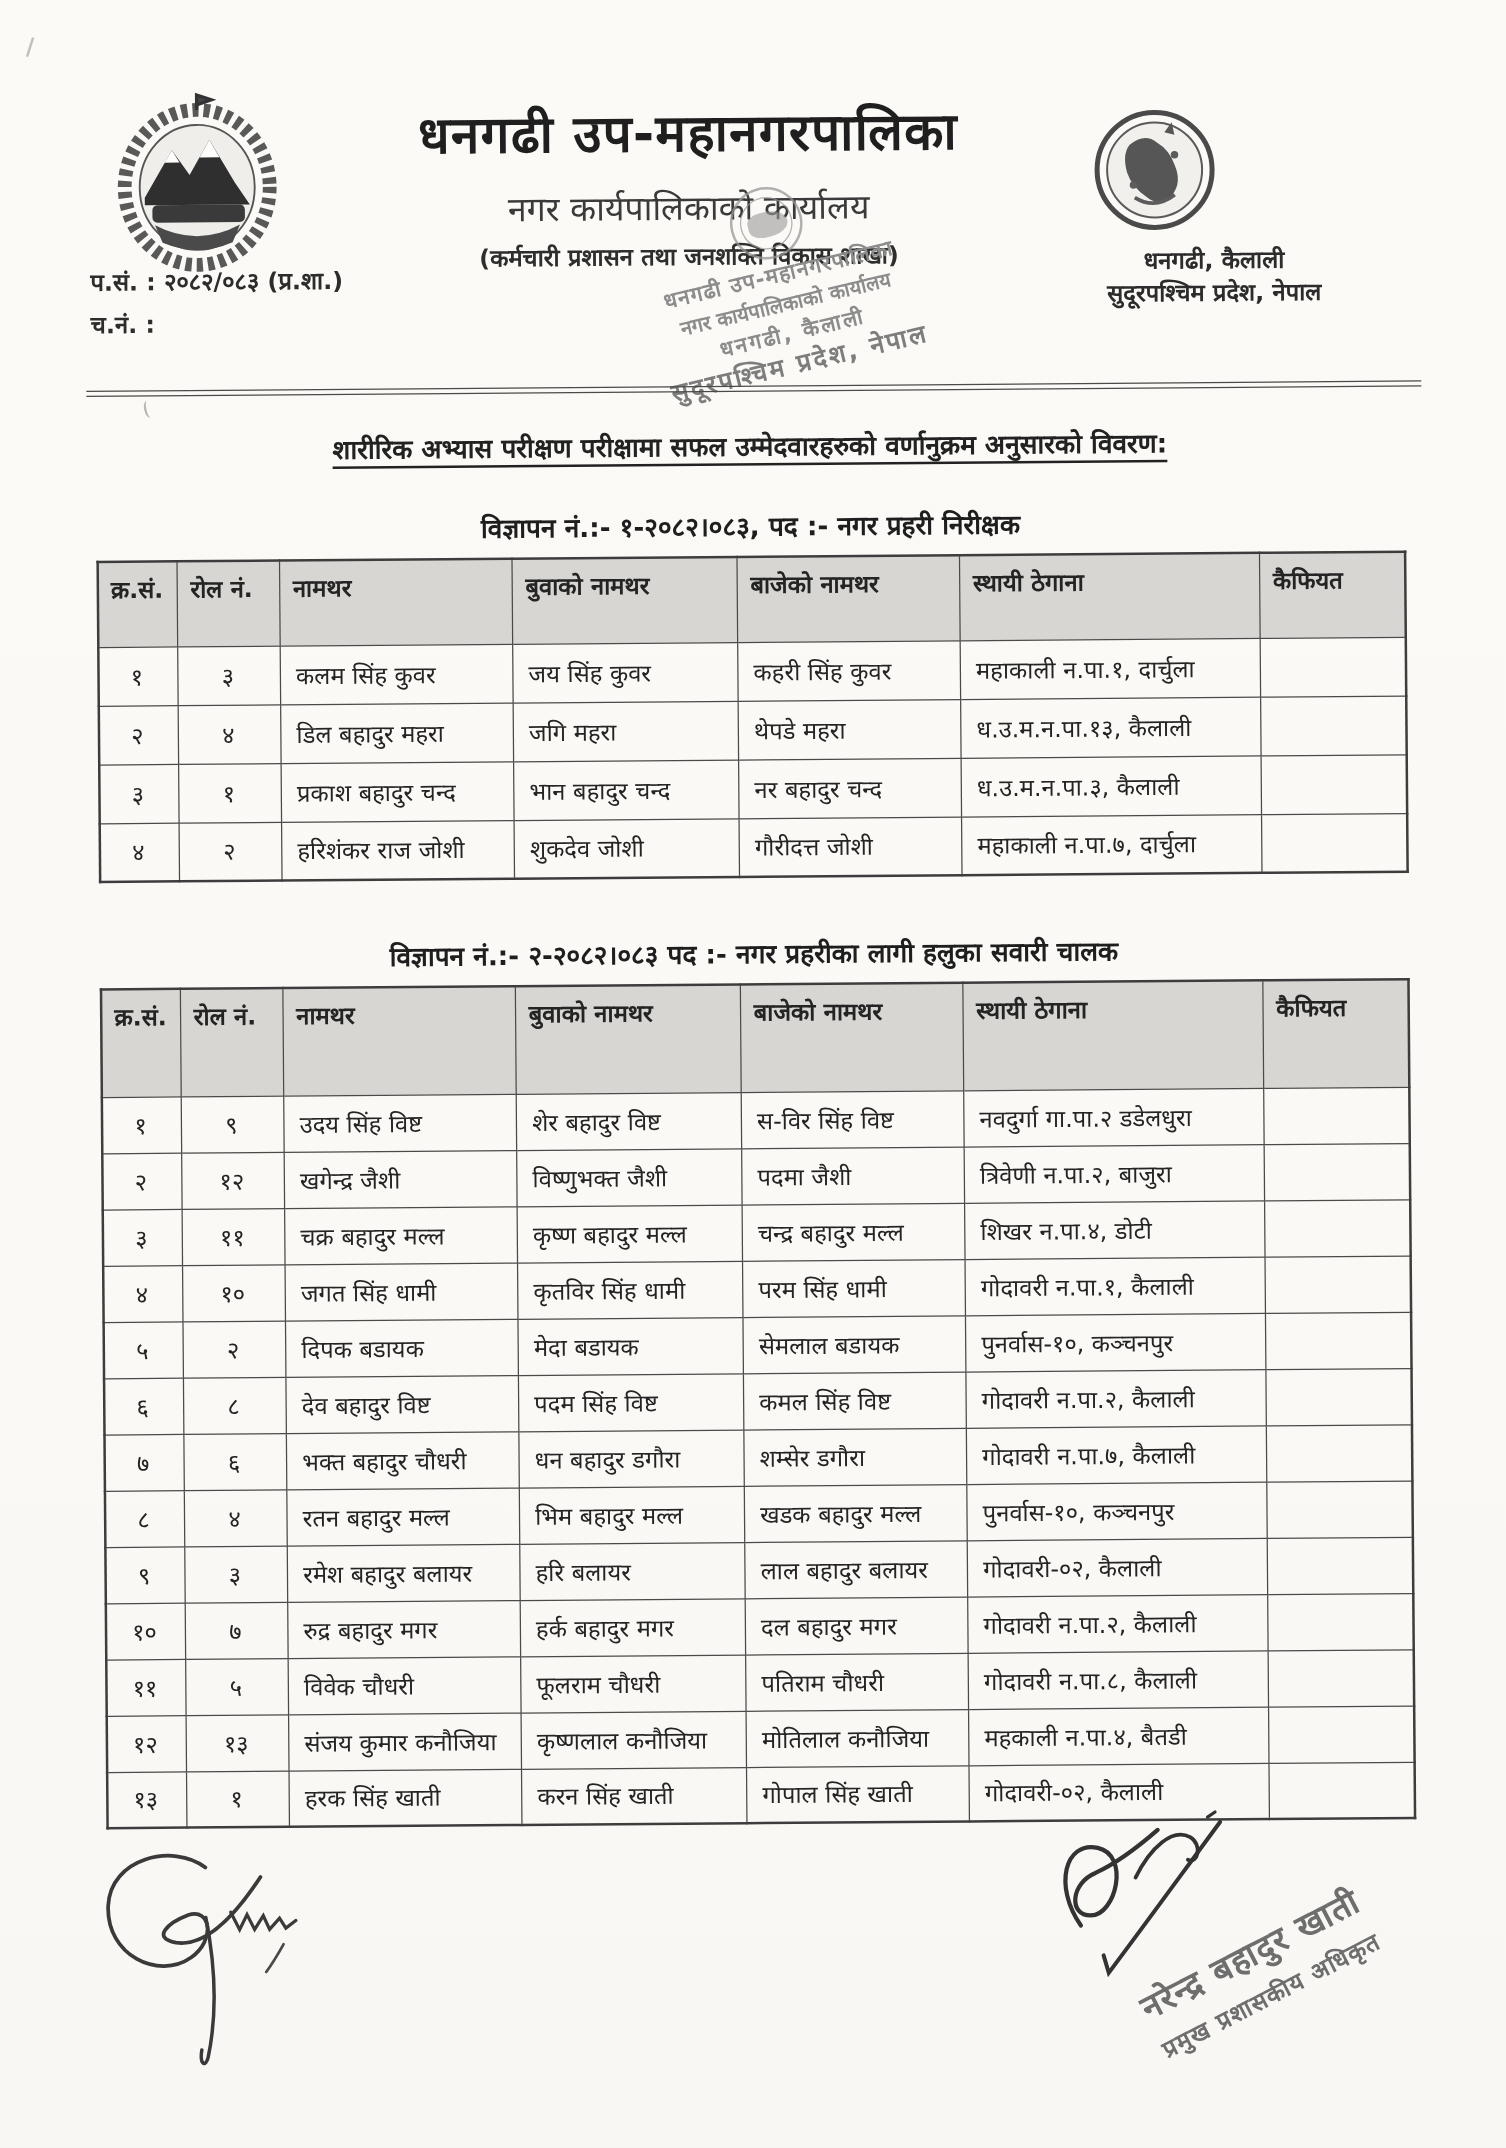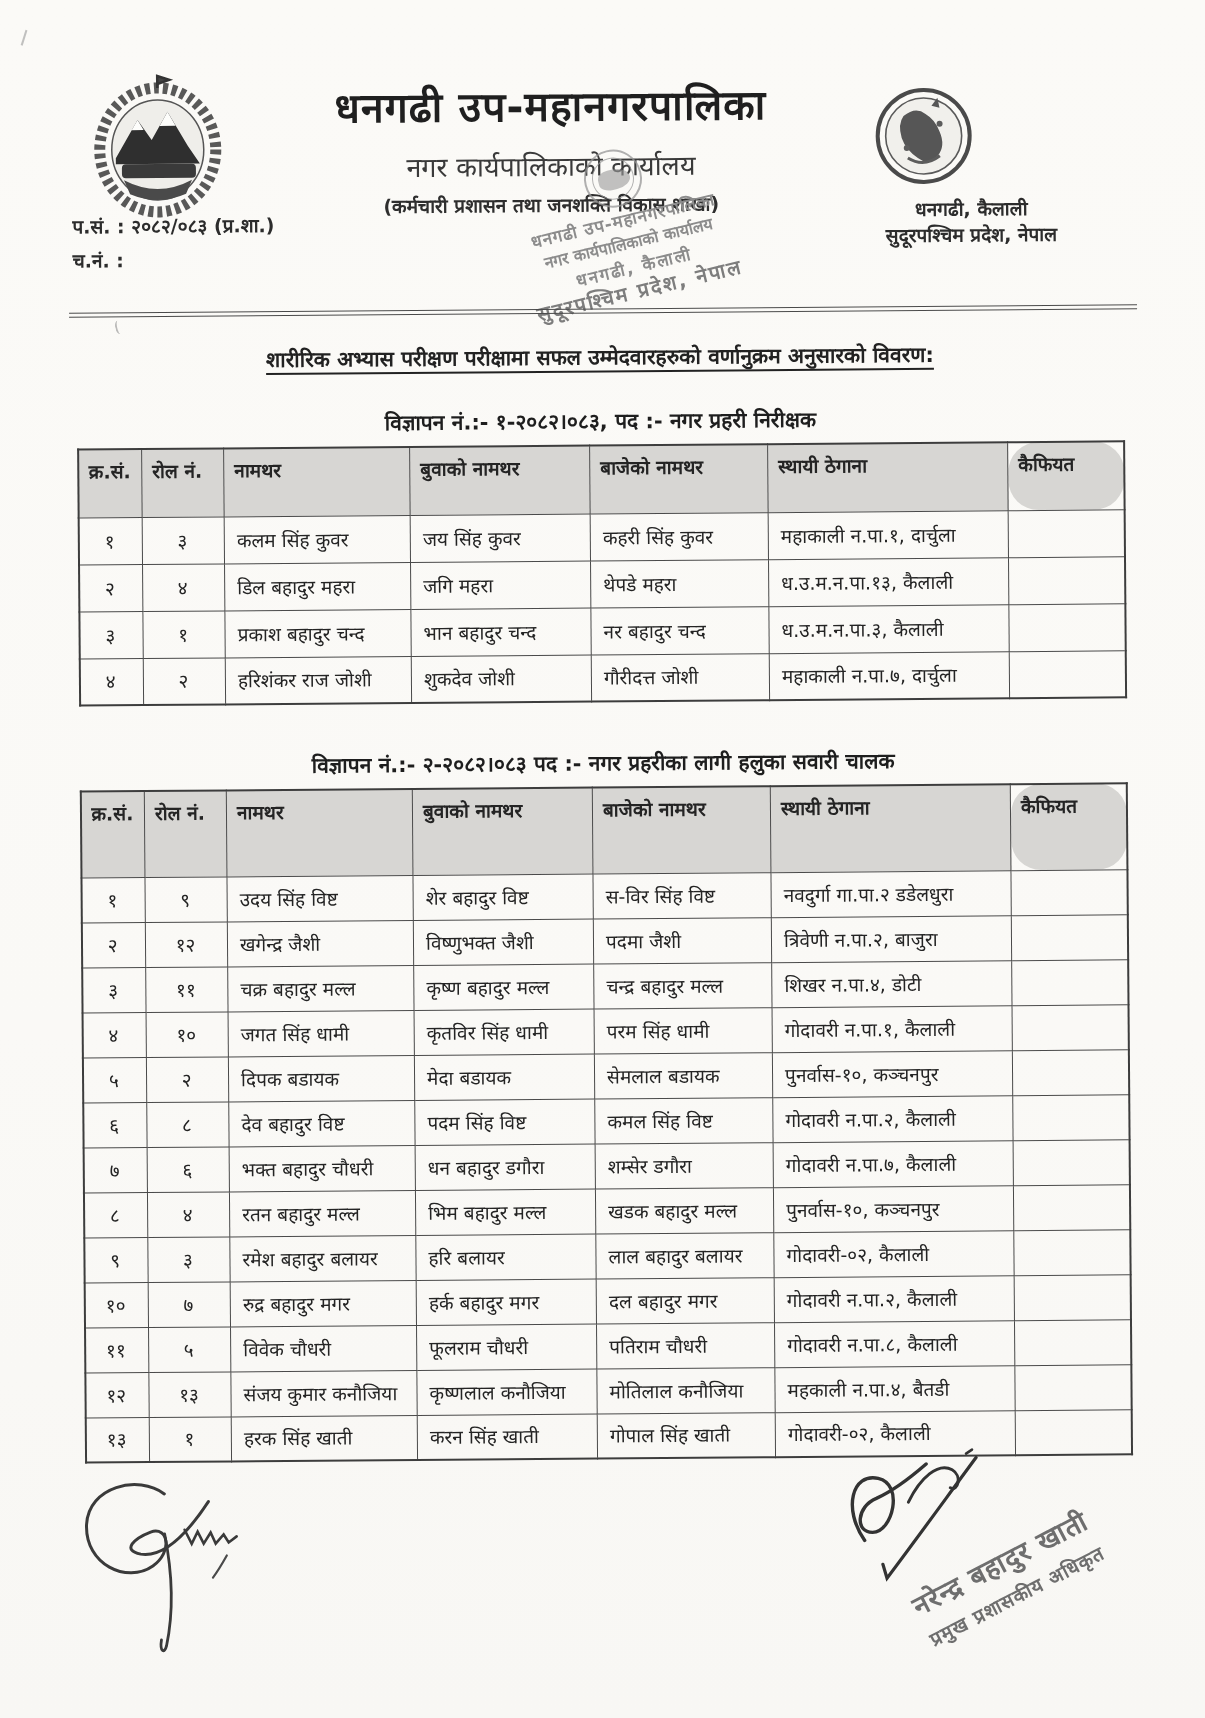--- a/index.html
+++ b/index.html
@@ -52,21 +52,21 @@
   .t2-title { margin-top:46px; }
 
   table { border-collapse:collapse; margin:10px auto 0 auto; width:1034px; table-layout:fixed;
     border:2px solid #3d3d3d; background:transparent; }
   th, td { border:1.5px solid #4a4a4a; font-size:19px; color:#242424; vertical-align:middle; }
   thead th { background:#d7d6d3; font-weight:bold; text-align:left; padding:8px 6px 8px 10px; vertical-align:top; }
   thead th.col0, thead th.col1 { text-align:left; }
   td { padding:4px 6px 4px 12px; text-align:left; }
   td.col0, td.col1 { text-align:center; padding-left:4px; }
   .col0 { width:64px; } .col1 { width:82px; } .col2 { width:186px; }
-  .col3 { width:180px; } .col4 { width:178px; } .col5 { width:240px; } .col6 { width:116px;border-radius:30px; }
+  .col3 { width:180px; } .col4 { width:178px; } .col5 { width:240px; } .col6 { width:116px; }
   #table1 tbody tr { height:47px; }
   #table2 tbody tr { height:45px; }
   #table1 thead tr { height:68px; }
   #table2 thead tr { height:86px; }
 
   
   .sig-left { position:absolute; left:62px; top:1468px; width:240px; height:200px; }
   .sig-right-wrap { position:absolute; left:770px; top:1440px; width:420px; height:250px; }
   .sig-right-svg { position:absolute; left:40px; top:10px; }
   .sig-stamp { position:absolute; left:60px; top:105px; width:340px; text-align:center;

